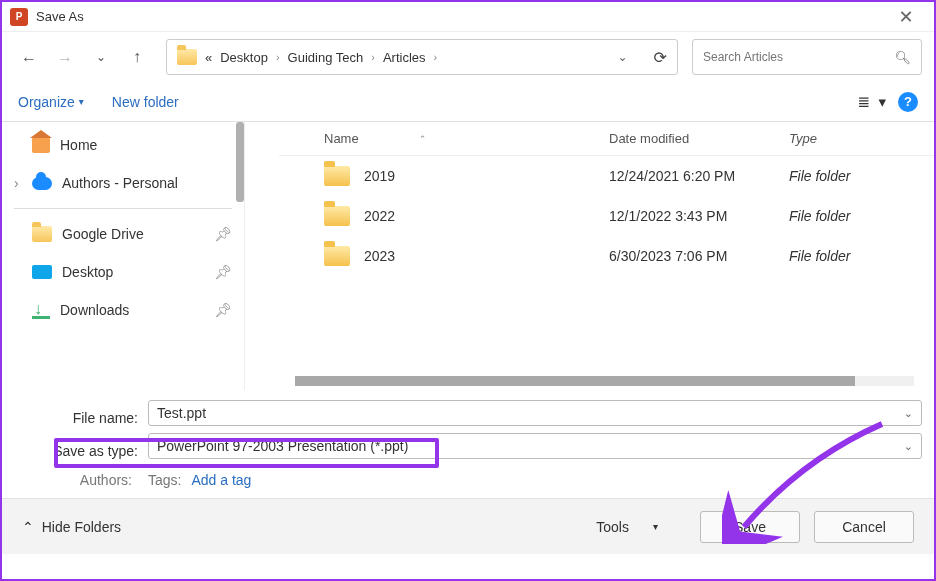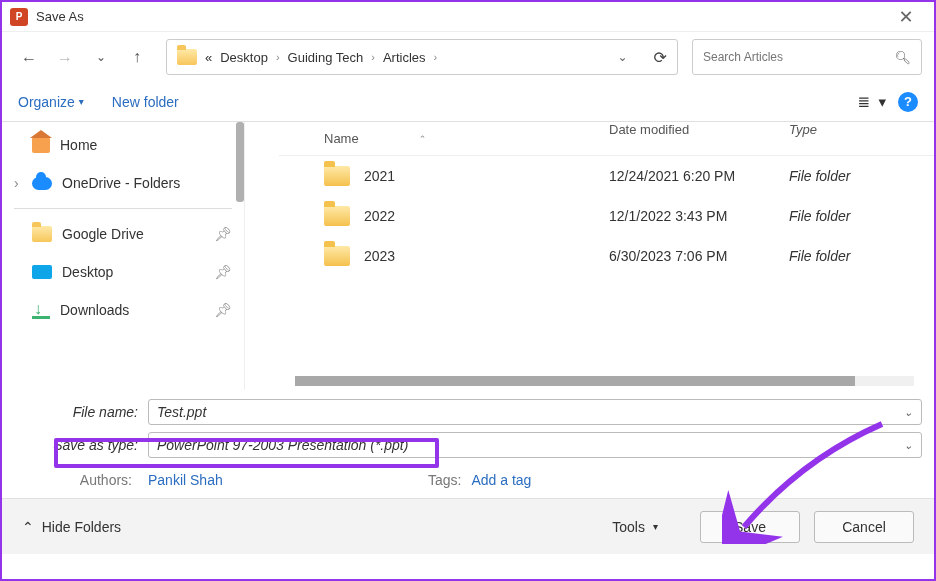--- a/index.html
+++ b/index.html
@@ -20,21 +20,21 @@
 .help-icon { width: 20px; height: 20px; border-radius: 50%; background: #1a8cff; color: #fff; display: flex; align-items: center; justify-content: center; font-size: 13px; font-weight: bold; margin-left: 12px; }
 .view-icon { margin-left: auto; color: #333; font-size: 15px; }
 .main { display: flex; height: 268px; gap: 34px; }
 .sidebar { width: 243px; padding: 4px 0; border-right: 1px solid #eee; position: relative; }
 .side-item { height: 38px; display: flex; align-items: center; padding: 0 12px 0 30px; gap: 10px; font-size: 14px; color: #333; position: relative; }
 .side-item.expand::before { content: "›"; position: absolute; left: 12px; color: #888; }
 .side-sep { height: 1px; background: #ddd; margin: 6px 12px; }
 .pin { margin-left: auto; color: #888; font-size: 14px; }
 .scroll-thumb { position: absolute; right: 0; top: 0; width: 8px; height: 80px; background: #b0b0b0; border-radius: 3px; }
 .list { flex: 1; position: relative; }
-.list-head { display: flex; height: 34px; border-bottom: 1px solid #eee; color: #555; font-size: 13px; }
+.list-head { display: flex; height: 34px; align-items: center; border-bottom: 1px solid #eee; color: #555; font-size: 13px; }
 .col-name { width: 330px; padding-left: 45px; display: flex; align-items: center; gap: 60px; }
 .col-date { width: 180px; }
 .col-type { flex: 1; font-style: italic; }
 .sort-ind { font-size: 9px; color: #888; }
 .list-row { display: flex; height: 40px; align-items: center; font-size: 14px; }
 .list-row .col-name { display: flex; align-items: center; gap: 14px; }
 .hscroll { position: absolute; bottom: 4px; left: 16px; right: 20px; height: 10px; background: #f0f0f0; }
 .hscroll-thumb { width: 560px; height: 100%; background: #a8a8a8; }
 .icon-folder { width: 20px; height: 16px; background: linear-gradient(#ffe9a8,#f7c65a); border-radius: 2px; position: relative; }
 .icon-folder::before { content: ""; position: absolute; top: -4px; left: 0; width: 9px; height: 5px; background: #f7c65a; border-radius: 2px 2px 0 0; }
@@ -42,32 +42,32 @@
 .icon-home::before { content: ""; position: absolute; top: -7px; left: -2px; border-left: 11px solid transparent; border-right: 11px solid transparent; border-bottom: 8px solid #d97835; }
 .icon-cloud { width: 20px; height: 13px; background: #1a8cff; border-radius: 10px; position: relative; }
 .icon-cloud::before { content: ""; position: absolute; top: -5px; left: 4px; width: 10px; height: 10px; background: #1a8cff; border-radius: 50%; }
 .icon-folder-l { width: 26px; height: 20px; background: linear-gradient(#ffe9a8,#f5c14d); border-radius: 2px; position: relative; }
 .icon-folder-l::before { content: ""; position: absolute; top: -5px; left: 0; width: 11px; height: 6px; background: #f5c14d; border-radius: 2px 2px 0 0; }
 .icon-desk { width: 20px; height: 14px; background: #0ea5e9; border-radius: 2px; }
 .icon-down { width: 18px; height: 14px; position: relative; }
 .icon-down::before { content: "↓"; color: #3cb371; font-weight: bold; font-size: 16px; position: absolute; left: 2px; top: -3px; }
 .icon-down::after { content: ""; position: absolute; bottom: -2px; left: 0; right: 0; height: 3px; background: #3cb371; }
 .form-area { padding: 8px 12px 4px; }
-.form-row { display: flex; align-items: center; height: 28px; margin-bottom: 5px; font-style: italic; }
+.form-row { display: flex; align-items: flex-end; height: 28px; margin-bottom: 5px; }
 .form-lbl { width: 134px; text-align: right; padding-right: 10px; font-size: 14px; color: #333; }
 .form-field { flex: 1; height: 26px; border: 1px solid #bbb; border-radius: 3px; padding: 0 8px; font-size: 14px; display: flex; align-items: center; position: relative; }
 .form-field .dd { position: absolute; right: 8px; color: #666; font-size: 11px; }
 .highlight-box { position: absolute; border: 4px solid #9333ea; border-radius: 2px; pointer-events: none; }
 .meta-row { display: flex; padding: 4px 12px 10px; font-size: 14px; }
 .meta-lbl { width: 134px; text-align: right; padding-right: 16px; color: #777; }
 .meta-val { color: #2b6dc0; }
 .btnrow { background: #f3f3f3; height: 56px; display: flex; align-items: center; padding: 0 20px; border-top: 1px solid #e0e0e0; }
 .hide-folders { display: flex; align-items: center; gap: 8px; font-size: 14px; color: #333; }
 .btnrow-spacer { flex: 1; }
-.tools { font-size: 14px; color: #333; margin-right: 28px; display: flex; align-items: center; gap: 8px; }
+.tools { font-size: 14px; color: #333; margin-right: 28px; display: flex; align-items: center; gap: 24px; }
 .btn { width: 100px; height: 32px; border: 1px solid #bbb; background: #fafafa; border-radius: 3px; font-size: 14px; display: flex; align-items: center; justify-content: center; margin-left: 14px; }
 .arrow-ann { position: absolute; pointer-events: none; }
 </style>
 </head>
 <body>
 
 <div class="titlebar">
   <div class="app-icon">P</div>
   <div>Save As</div>
   <div class="close-btn">✕</div>
@@ -109,21 +109,21 @@
 </div>
 
 <div class="main">
   <div class="sidebar">
     <div class="side-item">
       <div class="icon-home"></div>
       <span>Home</span>
     </div>
     <div class="side-item expand">
       <div class="icon-cloud"></div>
-      <span>OneDrive - Folders</span>
+      <span>Authors - Personal</span>
     </div>
     <div class="side-sep"></div>
     <div class="side-item">
       <div class="icon-folder"></div>
       <span>Google Drive</span>
       <span class="pin">📌︎</span>
     </div>
     <div class="side-item">
       <div class="icon-desk"></div>
       <span>Desktop</span>
@@ -141,21 +141,21 @@
       <div class="col-name">
           <span>Name</span>
           <span class="sort-ind">⌃</span>
         </div>
       <div class="col-date">Date modified</div>
       <div class="col-type">Type</div>
     </div>
     <div class="list-row">
       <div class="col-name">
           <div class="icon-folder-l"></div>
-          <span>2021</span>
+          <span>2019</span>
         </div>
       <div class="col-date">12/24/2021 6:20 PM</div>
       <div class="col-type">File folder</div>
     </div>
     <div class="list-row">
       <div class="col-name">
           <div class="icon-folder-l"></div>
           <span>2022</span>
         </div>
       <div class="col-date">12/1/2022 3:43 PM</div>
@@ -187,21 +187,20 @@
     <div class="form-lbl">Save as type:</div>
     <div class="form-field">
       <span>PowerPoint 97-2003 Presentation (*.ppt)</span>
         <span class="dd">⌄</span>
     </div>
   </div>
 </div>
 
 <div class="meta-row">
   <div class="meta-lbl">Authors:</div>
-  <div class="meta-val" style="width:280px">Pankil Shah</div>
   <div style="color:#777;padding-right:10px">Tags:</div>
   <div class="meta-val">Add a tag</div>
 </div>
 
 <div class="btnrow">
   <div class="hide-folders">
     <span>⌃</span>
     <span>Hide Folders</span>
   </div>
   <div class="btnrow-spacer"></div>

